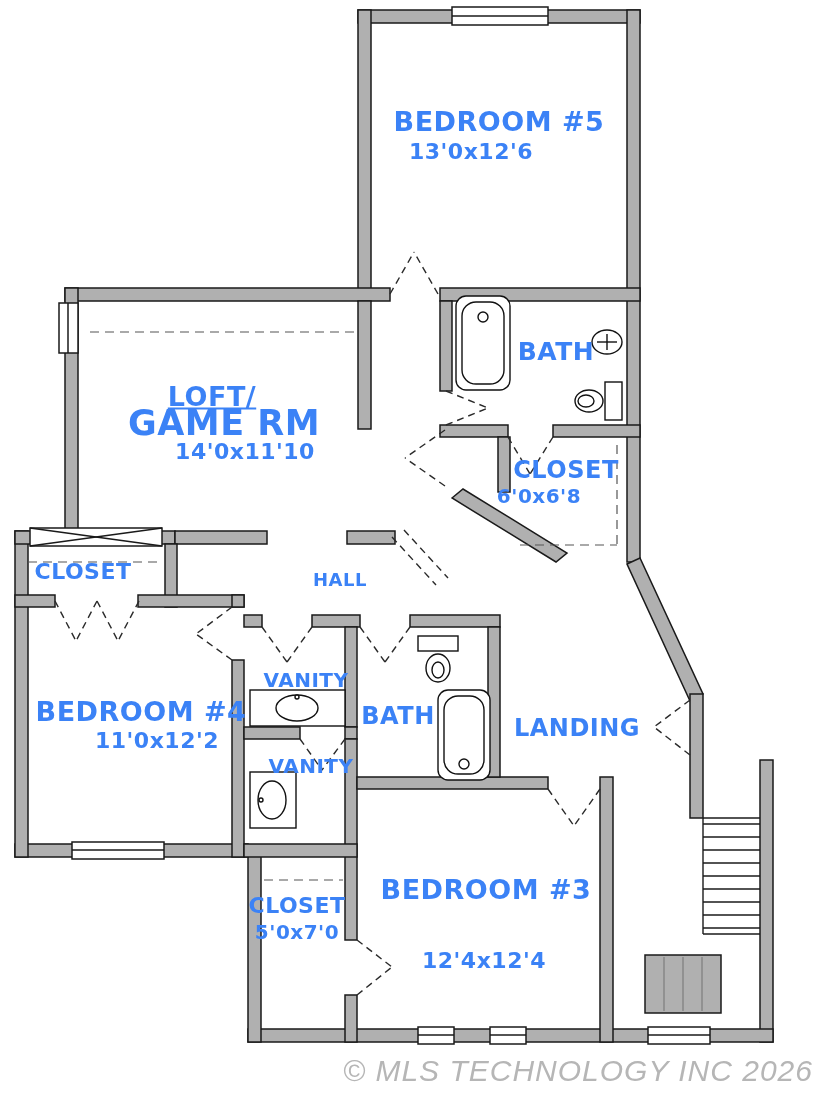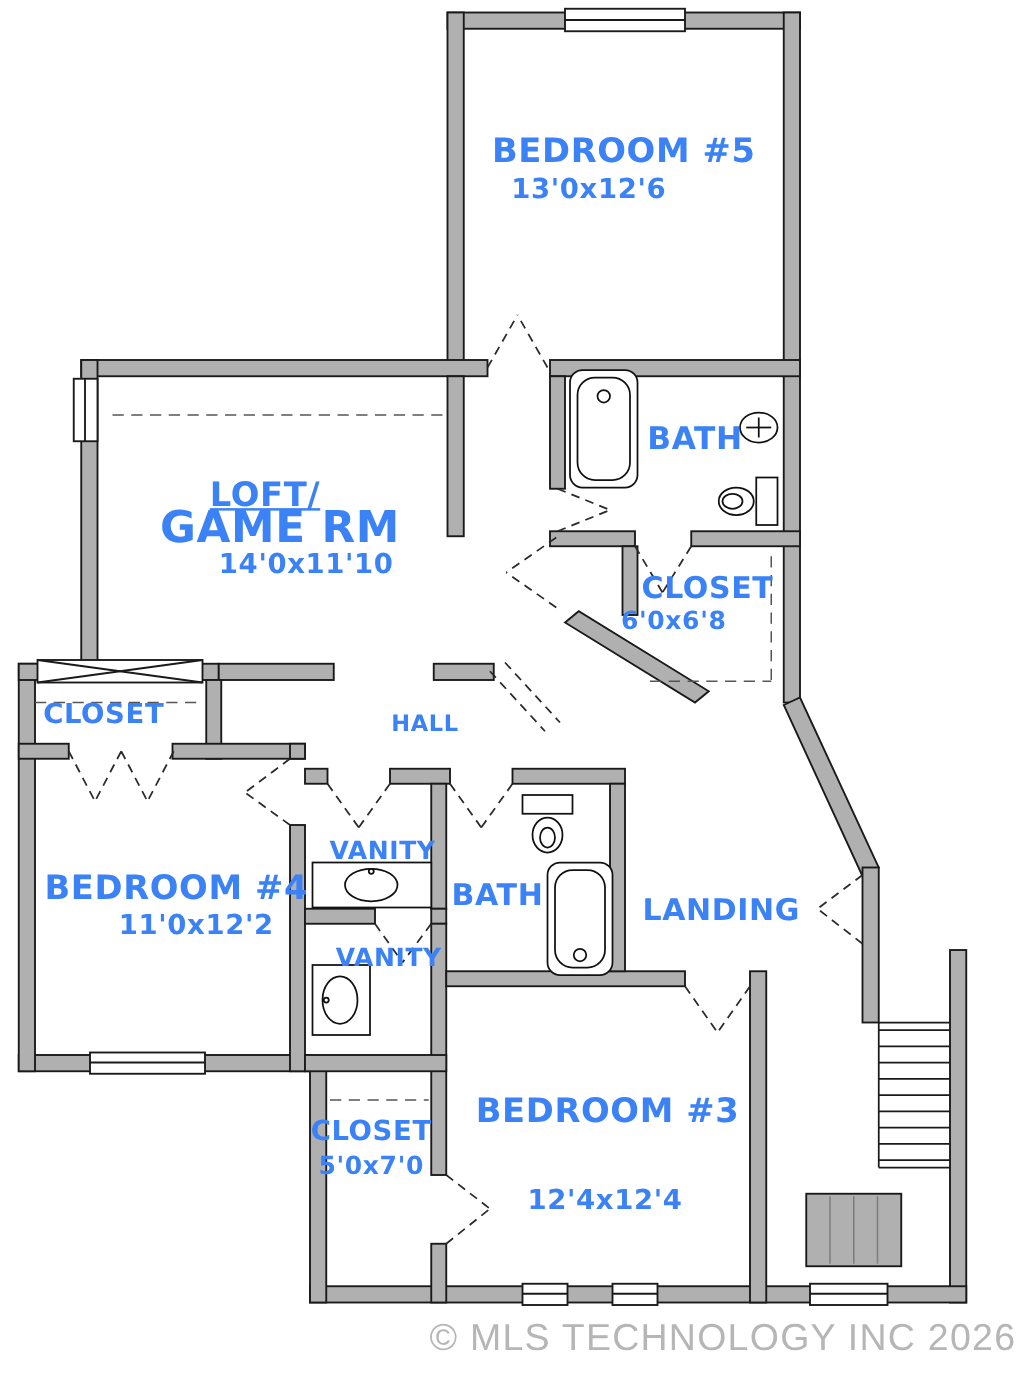--- a/index.html
+++ b/index.html
@@ -18,20 +18,21 @@
   .watermark{
     position:absolute;
     right:12px;
     top:1054px;
     font-family:"Liberation Sans", sans-serif;
     font-size:30px;
     font-weight:400;
     color:#b6b6b6;
     letter-spacing:1px;
     white-space:nowrap;
+    font-style:italic;
   }
 </style>
 </head>
 <body>
 
 <div class="plan">
 
   <svg width="825" height="1099" viewBox="0 0 825 1099">
 
     <g stroke="#1a1a1a" stroke-width="1.5" fill="#b0b0b0">

